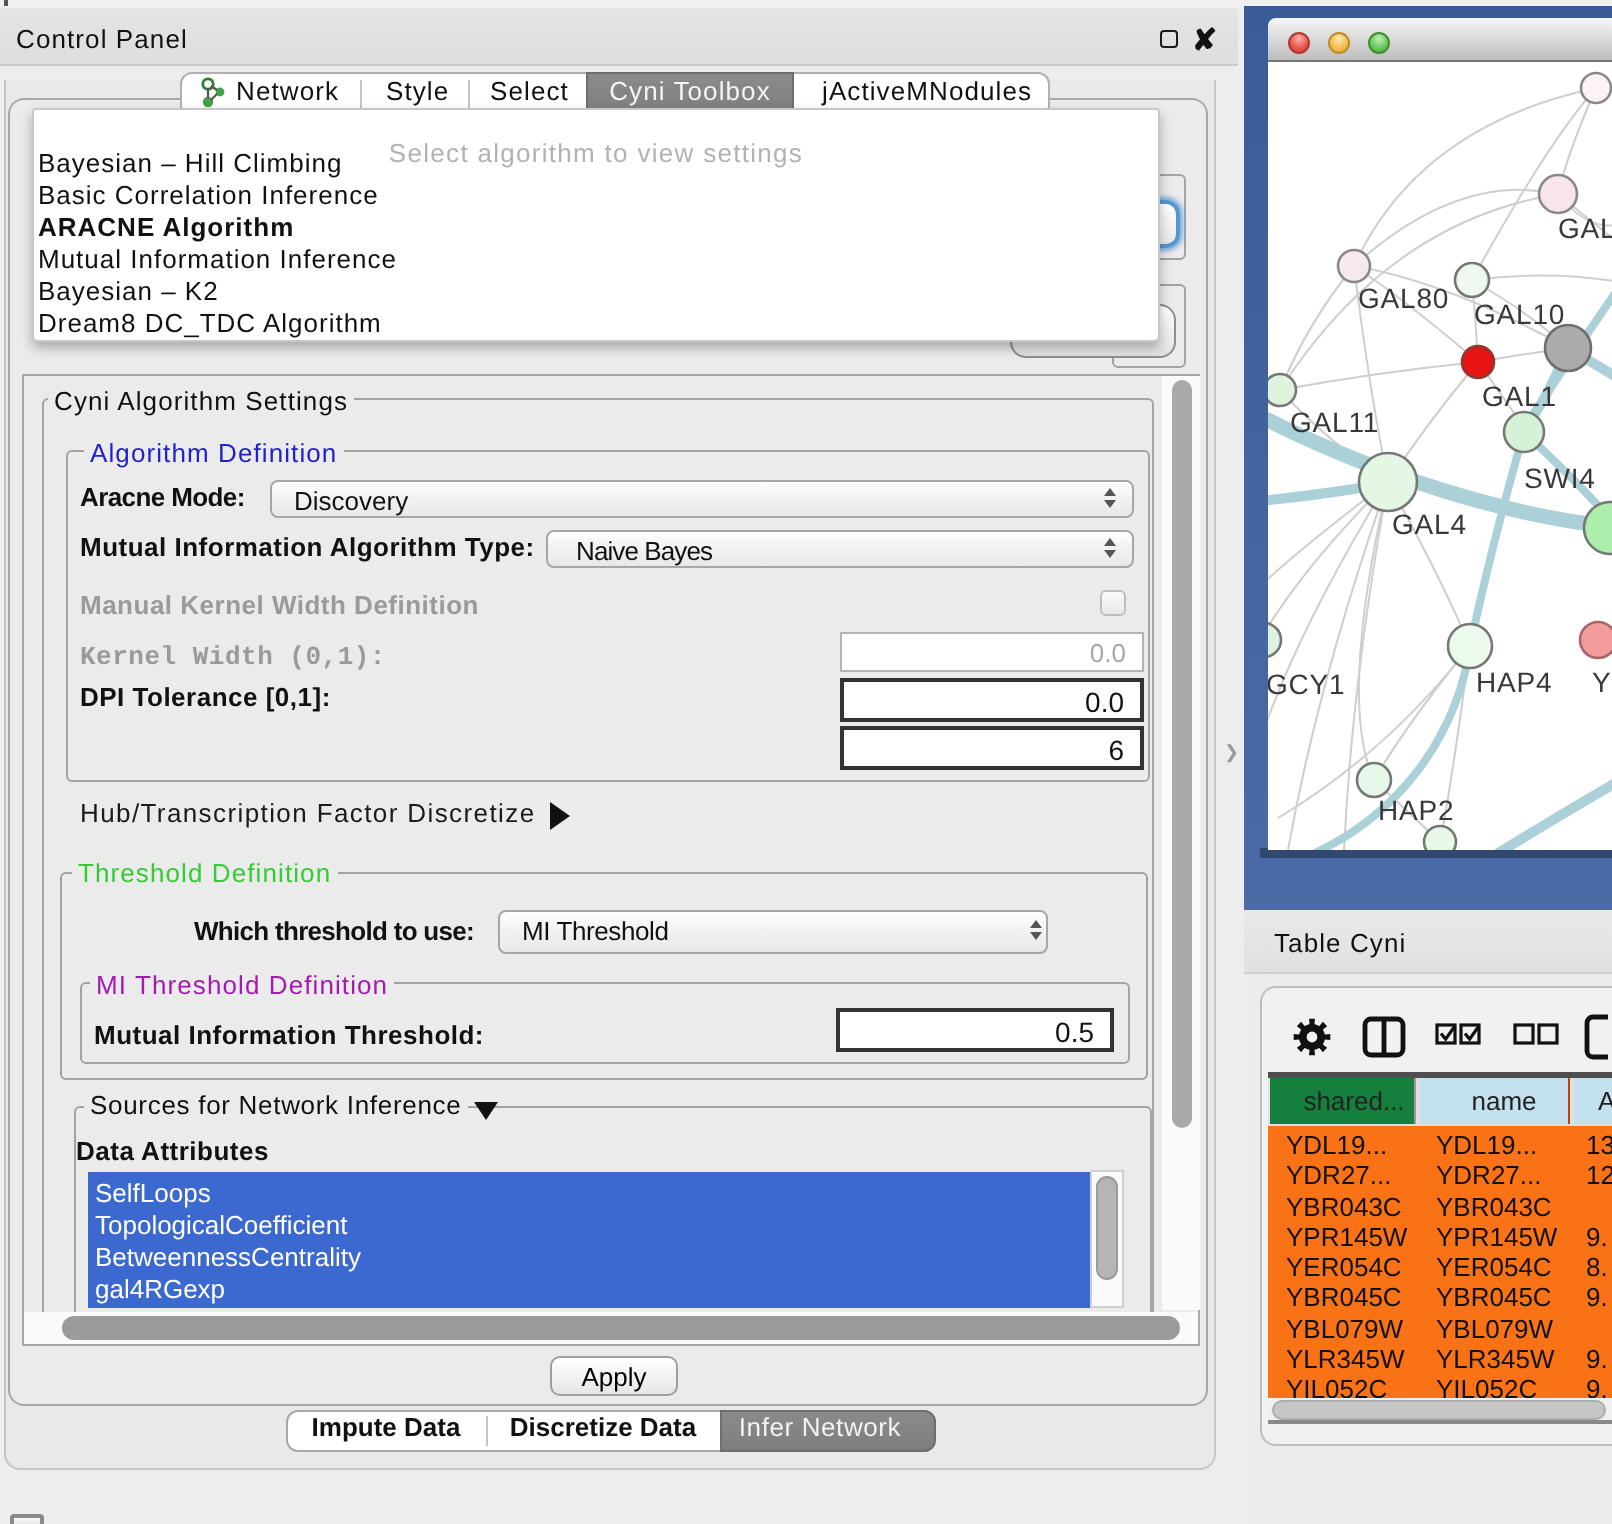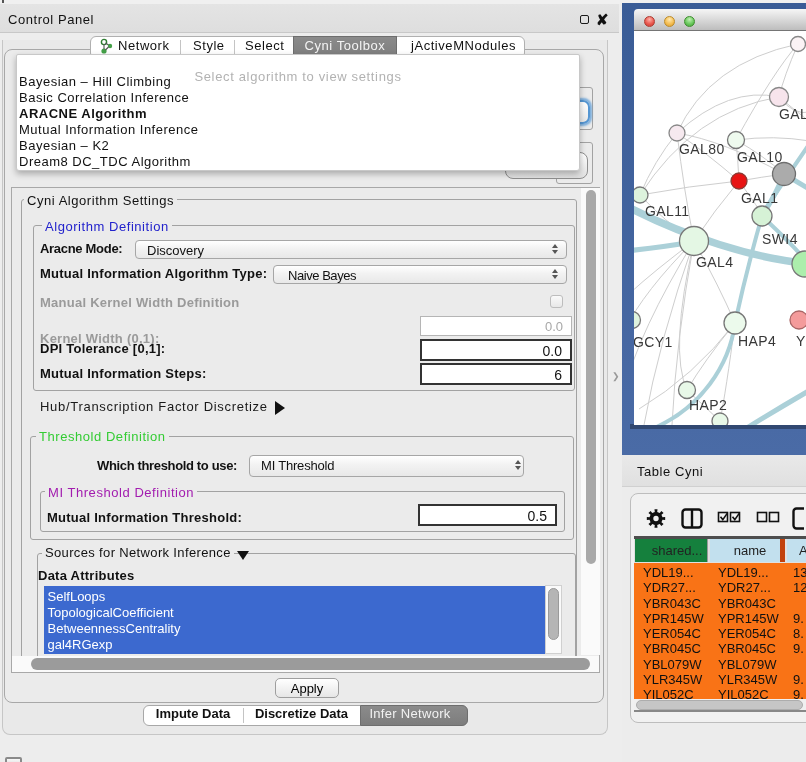--- a/index.html
+++ b/index.html
@@ -75,27 +75,26 @@
 <div class="abs combo" style="left:273px;top:265px;width:294px;height:19px;"></div>
 <div class="abs lbl" style="left:288px;top:268px;letter-spacing:-0.45px;">Naive Bayes</div>
 <div class="abs spin" style="left:552px;top:269px;">
       <div class="up"></div>
       <div class="dn"></div>
     </div>
 
 <div class="abs lbl bold gray" style="left:40px;top:295px;">Manual Kernel Width Definition</div>
 <div class="abs" style="left:550px;top:295px;width:13px;height:13px;border:1px solid #bdbdbd;border-radius:3px;background:linear-gradient(#fafafa,#e8e8e8);"></div>
 
-<div class="abs lbl bold gray" style="left:40px;top:331px;">Kernel Width (0,1):</div>
+<div class="abs lbl bold gray" style="left:40px;top:321px;font-family:Liberation Mono, monospace;">Kernel Width (0,1):</div>
 <div class="abs field" style="left:420px;top:316px;width:152px;height:20px;border:1px solid #b5b5b5;color:#a8a8a8;padding:2px 8px 0 0;">0.0</div>
 
 <div class="abs lbl bold" style="left:40px;top:341px;">DPI Tolerance [0,1]:</div>
 <div class="abs field" style="left:420px;top:339px;width:152px;height:22px;border:2px solid #333;color:#111;padding:2px 8px 0 0;font-size:14px;">0.0</div>
 
-<div class="abs lbl bold" style="left:40px;top:366px;">Mutual Information Steps:</div>
 <div class="abs field" style="left:420px;top:363px;width:152px;height:22px;border:2px solid #333;color:#111;padding:2px 8px 0 0;font-size:14px;">6</div>
 
 <div class="abs" style="left:40px;top:399px;font-size:13px;color:#1a1a1a;letter-spacing:0.7px;white-space:nowrap;">Hub/Transcription Factor Discretize</div>
 <div class="abs" style="left:275px;top:401px;width:0;height:0;border-top:7px solid transparent;border-bottom:7px solid transparent;border-left:10px solid #111;"></div>
 
 <div class="abs groupbox" style="left:30px;top:436px;width:544px;height:104px;"></div>
 <div class="abs gtitle" style="left:36px;top:429px;color:#33cc33;">Threshold Definition</div>
 
 <div class="abs lbl bold" style="left:97px;top:458px;letter-spacing:-0.35px;">Which threshold to use:</div>
 <div class="abs combo" style="left:249px;top:455px;width:275px;height:22px;"></div>
@@ -255,21 +254,21 @@
     <path d="M88.5 10.8 l2.3 2.8 l4.4 -6.2"></path>
     <rect x="113.5" y="6.5" width="9" height="9"></rect>
     <rect x="125.5" y="6.5" width="9" height="9"></rect>
   </g>
   <rect x="149.5" y="2.5" width="15" height="20" rx="3" fill="none" stroke="#111" stroke-width="2.4"></rect>
 </svg>
 
 <div class="abs" style="left:634px;top:536px;width:172px;height:3px;background:#4e4e4e;"></div>
 <div class="abs" style="left:634px;top:539px;width:172px;height:24px;background:#e0e0e0;"></div>
 <div class="abs" style="left:635px;top:539px;width:73px;height:23px;background:#15803d;border-right:1px solid #9a9a9a;text-align:center;font-size:13px;padding:4px 0 0 12px;color:#222;">shared...</div>
-<div class="abs" style="left:710px;top:539px;width:75px;height:23px;background:#c2e0ee;border-right:5px solid #c2410c;text-align:center;font-size:13px;padding:4px 0 0 10px;color:#222;">name</div>
+<div class="abs" style="left:710px;top:539px;width:75px;height:23px;background:#c2e0ee;border-right:1px solid #c2410c;text-align:center;font-size:13px;padding:4px 0 0 10px;color:#222;">name</div>
 <div class="abs" style="left:787px;top:539px;width:19px;height:23px;background:#c2e0ee;font-size:13px;padding:4px 0 0 12px;color:#222;">A</div>
 <div class="abs" style="left:634px;top:563px;width:172px;height:137px;background:#f97316;overflow:hidden;">
   <div style="position:absolute;left:9px;top:2px;font-size:13px;line-height:15.3px;color:#111;">YDL19...<br>YDR27...<br>YBR043C<br>YPR145W<br>YER054C<br>YBR045C<br>YBL079W<br>YLR345W<br>YIL052C</div>
   <div style="position:absolute;left:84px;top:2px;font-size:13px;line-height:15.3px;color:#111;">YDL19...<br>YDR27...<br>YBR043C<br>YPR145W<br>YER054C<br>YBR045C<br>YBL079W<br>YLR345W<br>YIL052C</div>
   <div style="position:absolute;left:159px;top:2px;font-size:13px;line-height:15.3px;color:#111;">13<br>12<br>&nbsp;<br>9.<br>8.<br>9.<br>&nbsp;<br>9.<br>9.</div>
 </div>
 <div class="abs" style="left:634px;top:699px;width:172px;height:12px;background:#f0f0f0;"></div>
 <div class="abs" style="left:636px;top:700px;width:167px;height:10px;background:#c6c6c6;border:1px solid #adadad;border-radius:5px;"></div>
 <div class="abs" style="left:634px;top:710px;width:172px;height:2px;background:#888;"></div>
 

